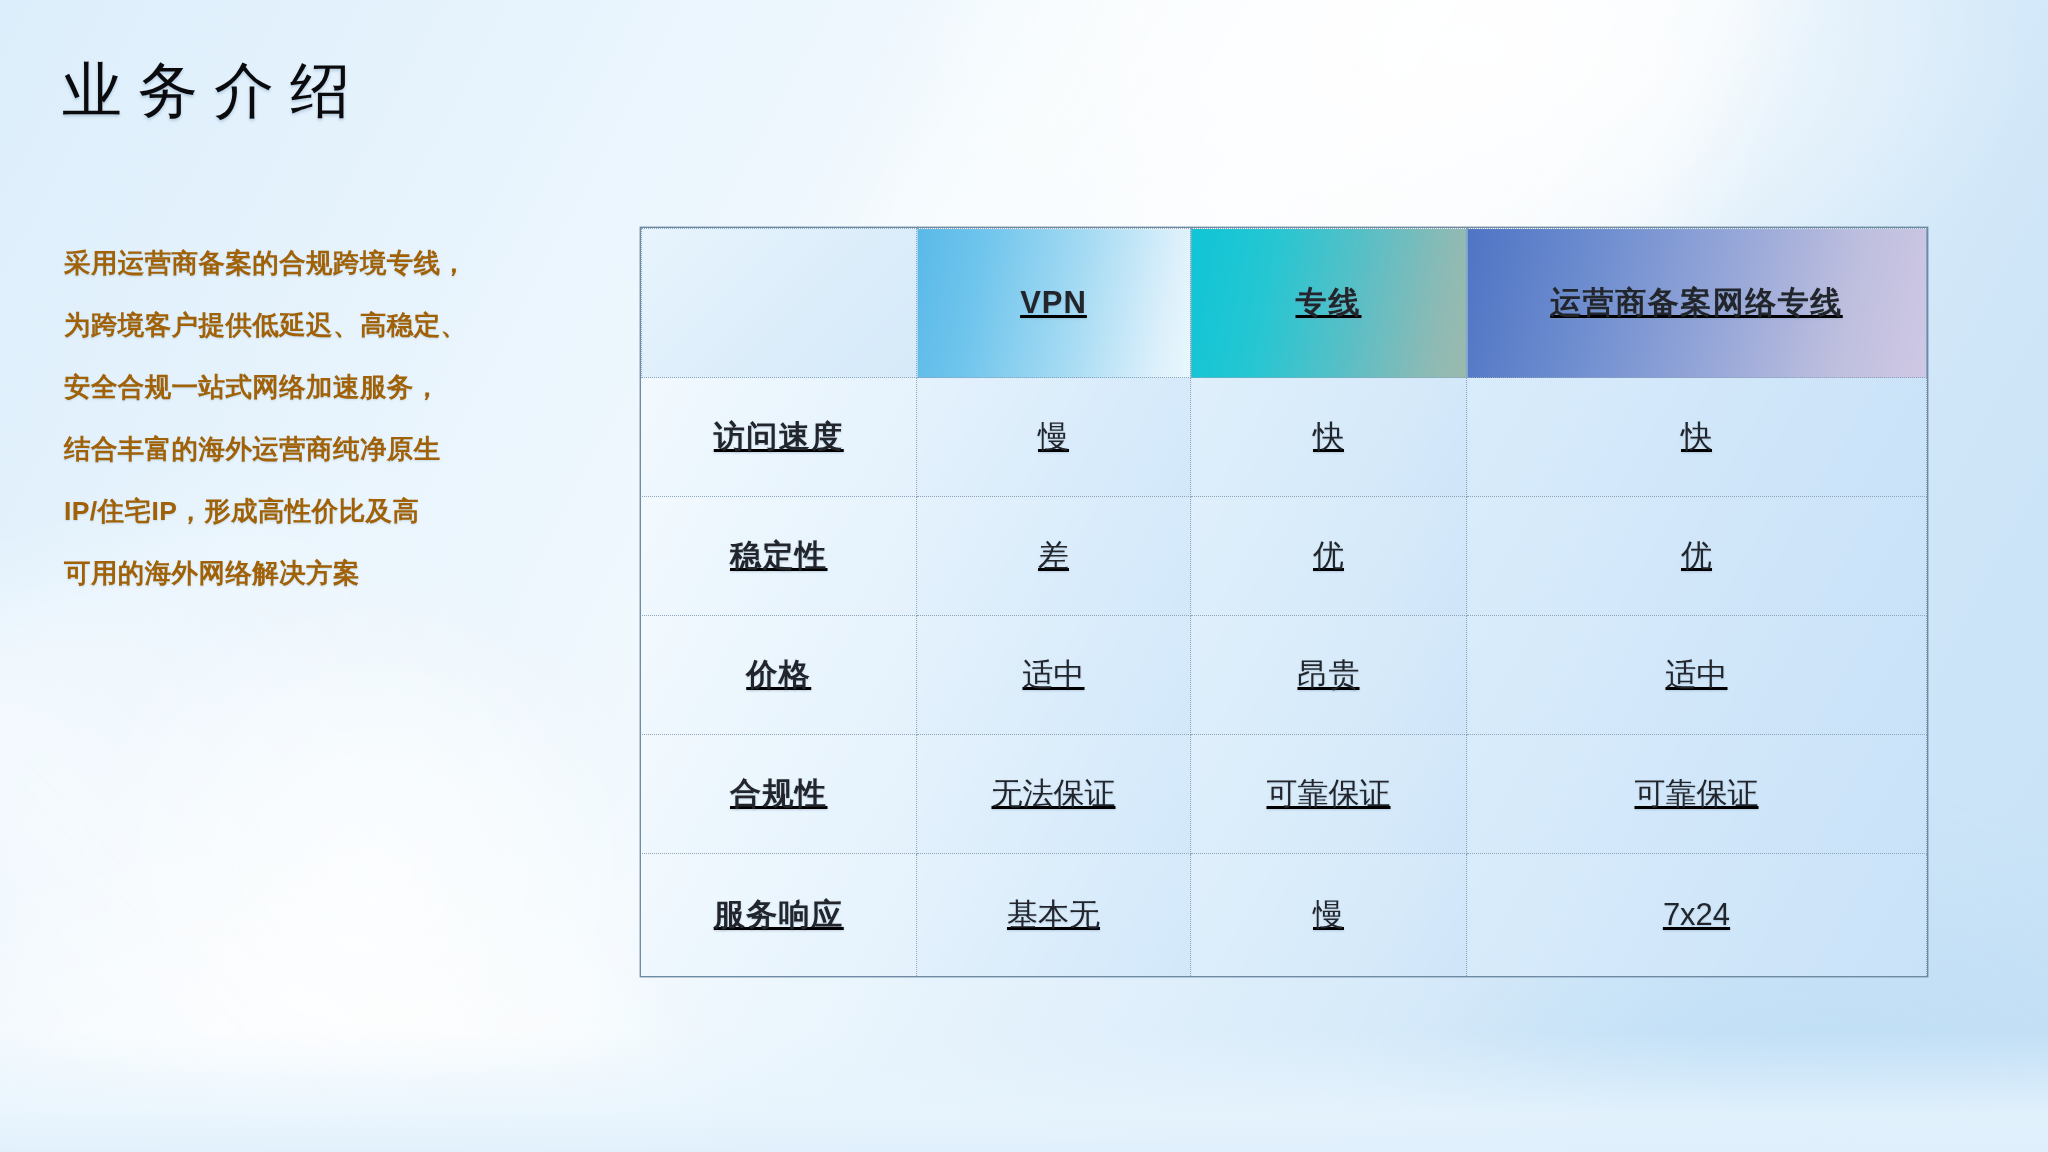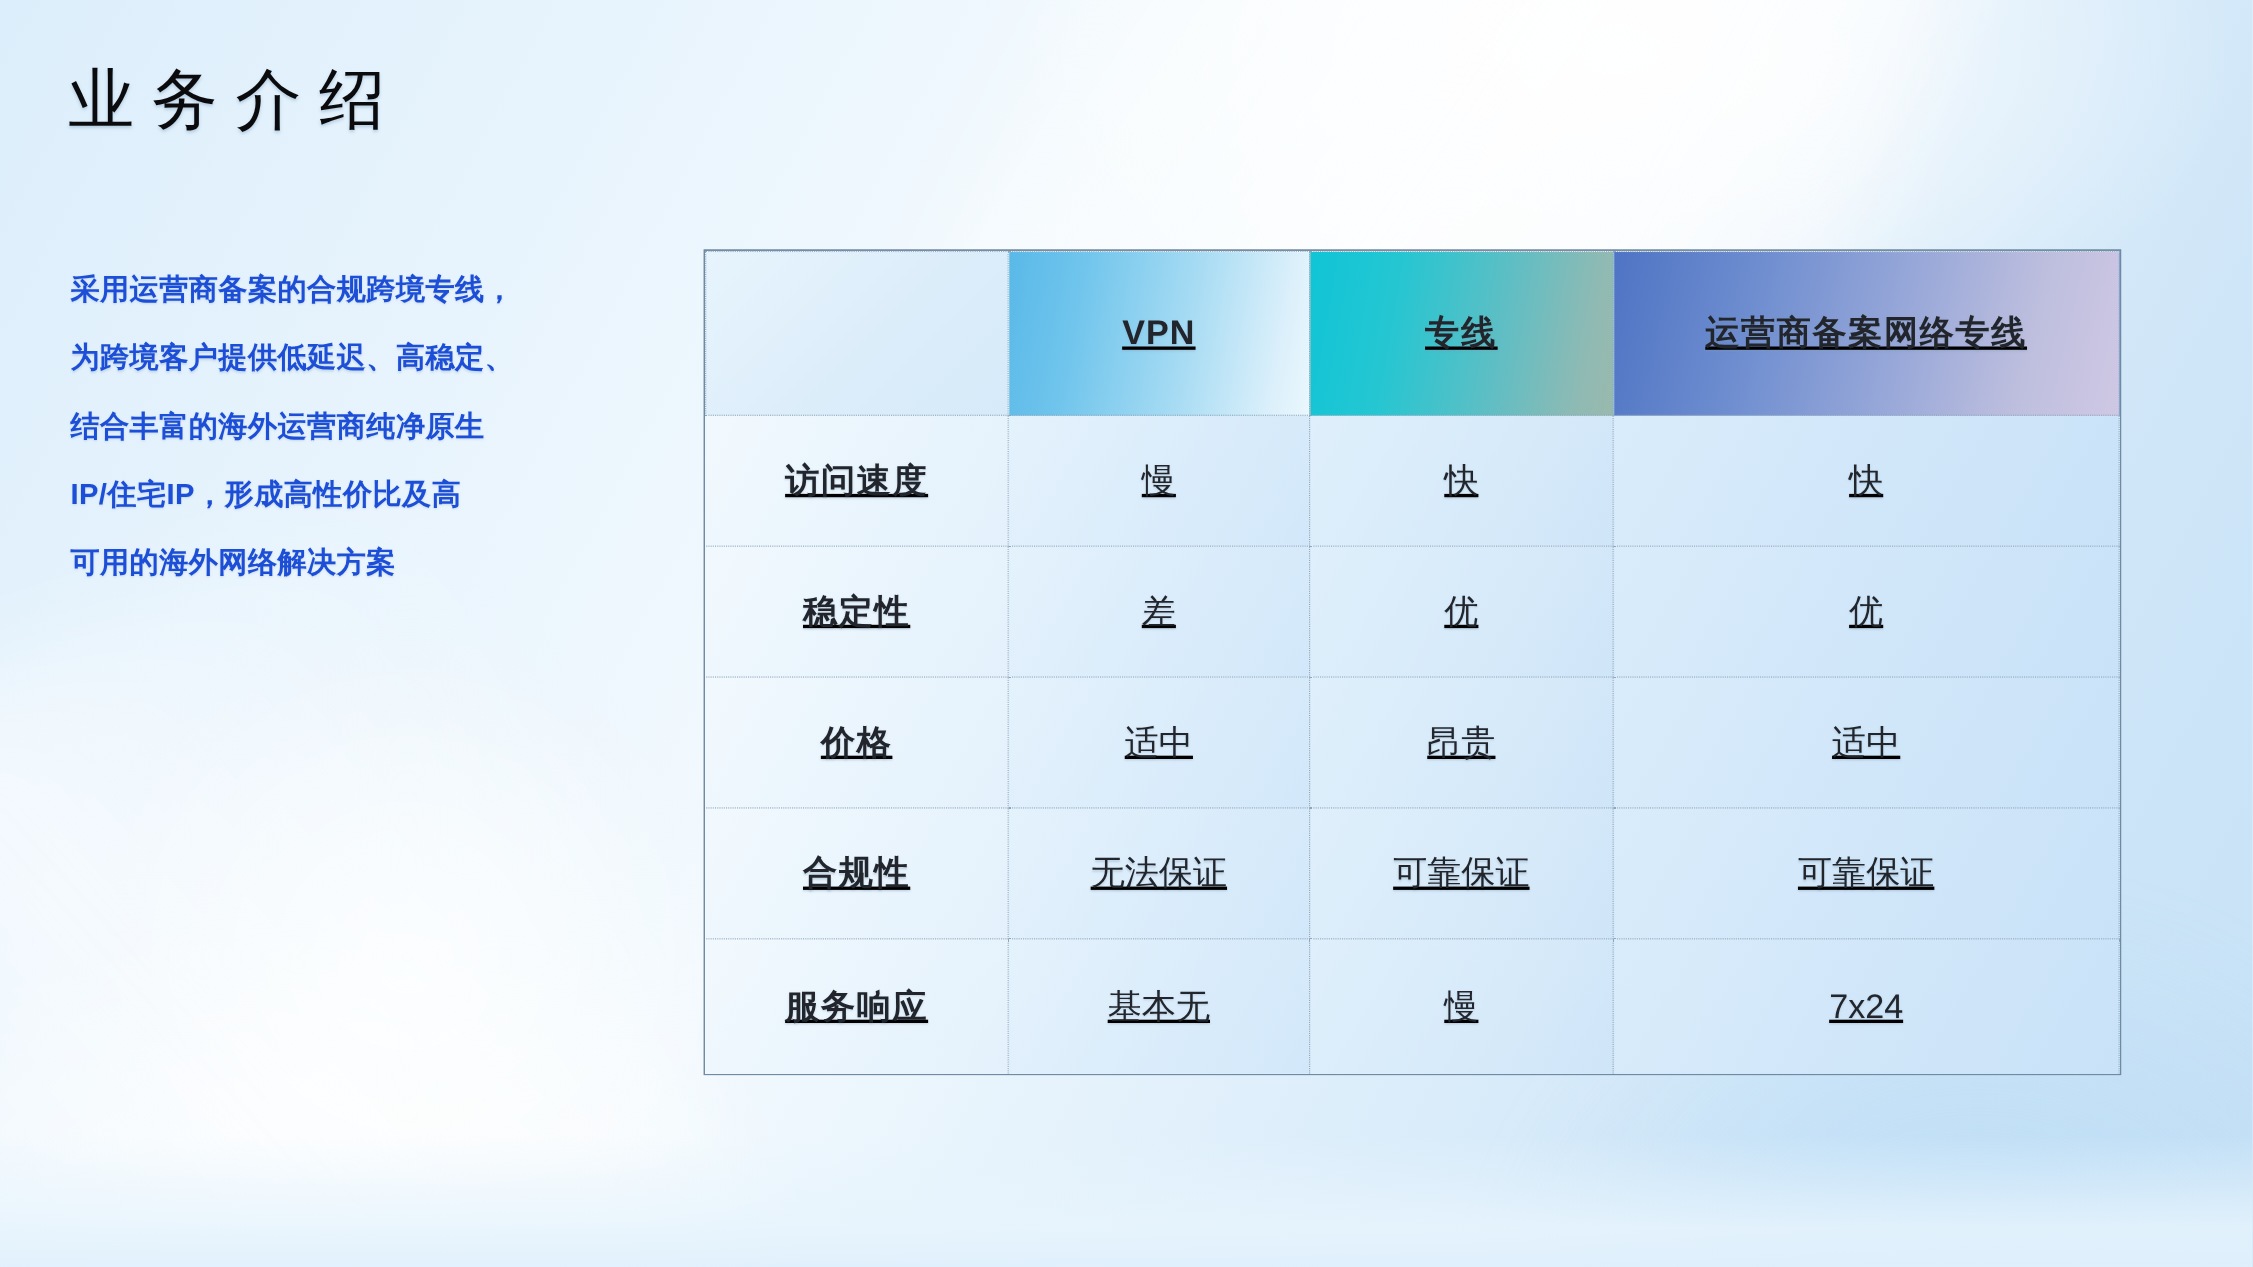--- a/index.html
+++ b/index.html
@@ -41,21 +41,21 @@
   #title{
     position:absolute;left:62px;top:58px;
     font-size:60px;font-weight:normal;color:#0b0b0e;
     letter-spacing:16px;line-height:1.1;
     text-shadow:0 2px 3px rgba(90,130,170,.35);
     white-space:nowrap;
   }
   
   #intro{
     position:absolute;left:64px;top:232px;width:560px;
-    font-size:26.5px;font-weight:bold;color:#1d4ed8;
+    font-size:26.5px;font-weight:bold;color:#a16207;
     line-height:62px;letter-spacing:.4px;
     text-shadow:0 1px 2px rgba(120,155,190,.3);
   }
   #intro .ln{display:block;white-space:nowrap;}
 
   
   #cmp-table{
     position:absolute;left:641px;top:228px;width:1285px;
     border-collapse:collapse;table-layout:fixed;
     box-shadow:0 0 0 1.4px #6f8aa3;
@@ -114,20 +114,21 @@
   <div class="streak s4"></div>
   <div class="streak s5"></div>
   <div class="bottomband"></div>
 </div>
 
 <div id="title">业务介绍</div>
 
 <div id="intro">
   <span class="ln">采用运营商备案的合规跨境专线，</span>
   <span class="ln">为跨境客户提供低延迟、高稳定、</span>
+  <span class="ln">安全合规一站式网络加速服务，</span>
   <span class="ln">结合丰富的海外运营商纯净原生</span>
   <span class="ln">IP/住宅IP，形成高性价比及高</span>
   <span class="ln">可用的海外网络解决方案</span>
 </div>
 
 <table id="cmp-table">
   <colgroup>
     <col class="c0">
       <col class="c1">
       <col class="c2">

